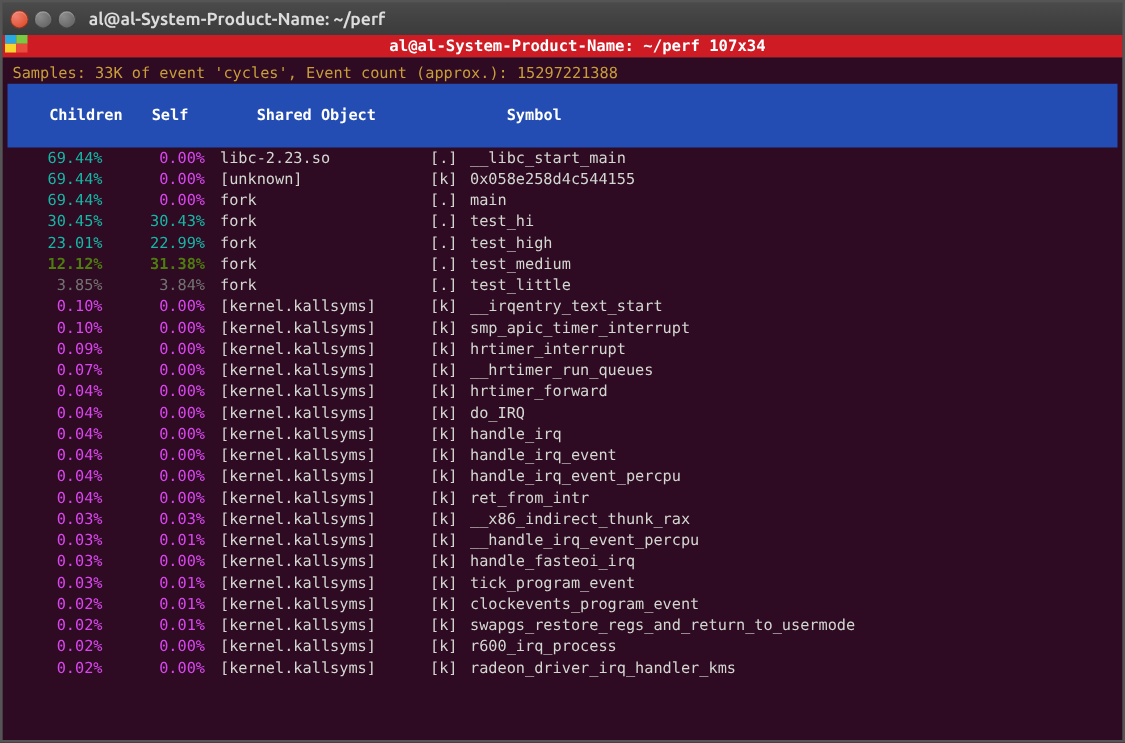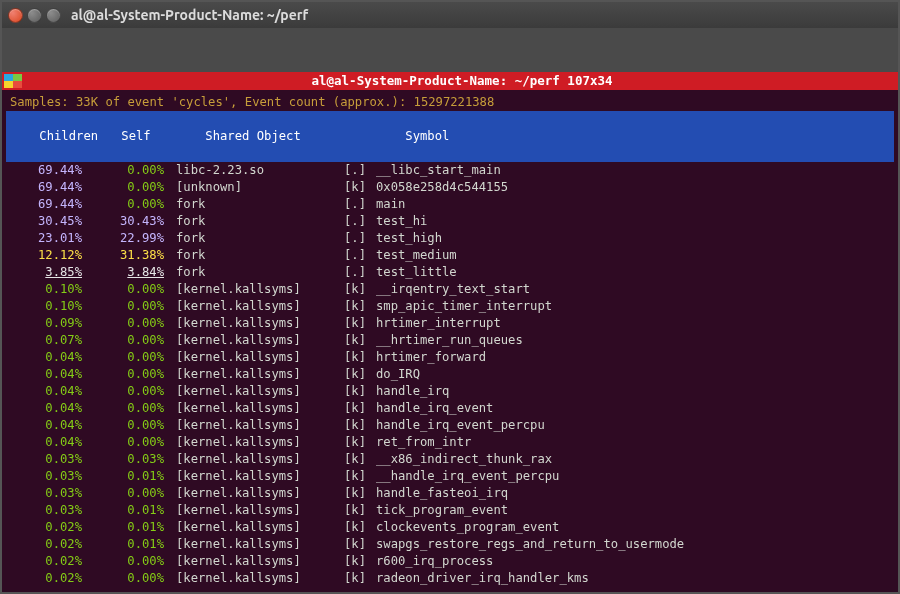--- a/index.html
+++ b/index.html
@@ -34,24 +34,22 @@
   .win-close { background: radial-gradient(circle at 30% 30%, #f08070, #d9451f); }
   .win-min   { background: radial-gradient(circle at 30% 30%, #8c8c8c, #5c5c5c); }
   .win-max   { background: radial-gradient(circle at 30% 30%, #8c8c8c, #5c5c5c); }
   .titlebar-title { margin-left: 6px; }
   .redbar {
     background: #cf1c24;
     color: #ffffff;
     height: 18px;
     line-height: 18px;
     display: flex;
-    align-items: center;
     font-weight: bold;
     font-size: 12.5px;
-    margin-top: 44px;
   }
   .redbar .kicon {
     width: 18px; height: 14px;
     margin: 0 4px 0 2px;
     display: inline-flex;
   }
   .kicon div { width:9px; height:7px; }
   .ki-a{background:#2aa8e0;} .ki-b{background:#7ac943;}
   .ki-c{background:#f6d32d;} .ki-d{background:#e84c3d;}
   .redbar-text { flex: 1; text-align: center; }
@@ -67,32 +65,32 @@
     padding: 0 4px;
     white-space: pre;
     line-height: 17px;
   }
   .cols-line {
     background: #234db2;
     color: #ffffff;
     white-space: pre;
     padding: 0 4px;
     line-height: 17px;
-    font-weight: normal;
+    font-weight: bold;
   }
   .rows { padding: 0 4px; }
   .row {
     white-space: pre;
     line-height: 17px;
     color: #d2d7cf;
   }
-  .c-red    { color: #c4b5fd; }
-  .c-orange { color: #fde047; }
-  .c-green  { color: #e5e5e5; text-decoration: underline; }
-  .c-gray   { color: #84cc16; }
+  .c-red    { color: #14b8a6; }
+  .c-orange { color: #4d7c0f; font-weight: bold; }
+  .c-green  { color: #737373; }
+  .c-gray   { color: #d946ef; }
   
   .cell-ch { display:inline-block; width: 72px; text-align: right; }
   .cell-sf { display:inline-block; width: 72px; text-align: right; margin-left: 10px;}
   .cell-so { display:inline-block; width: 160px; margin-left: 12px; }
   .cell-tg { display:inline-block; width: 30px;  margin-left: 8px; }
   .cell-sy { display:inline-block; margin-left: 2px; }
   .cols-line .cell-ch,
   .cols-line .cell-sf { text-align: left; }
   .cols-line .cell-ch { padding-left: 0; }
 </style>

